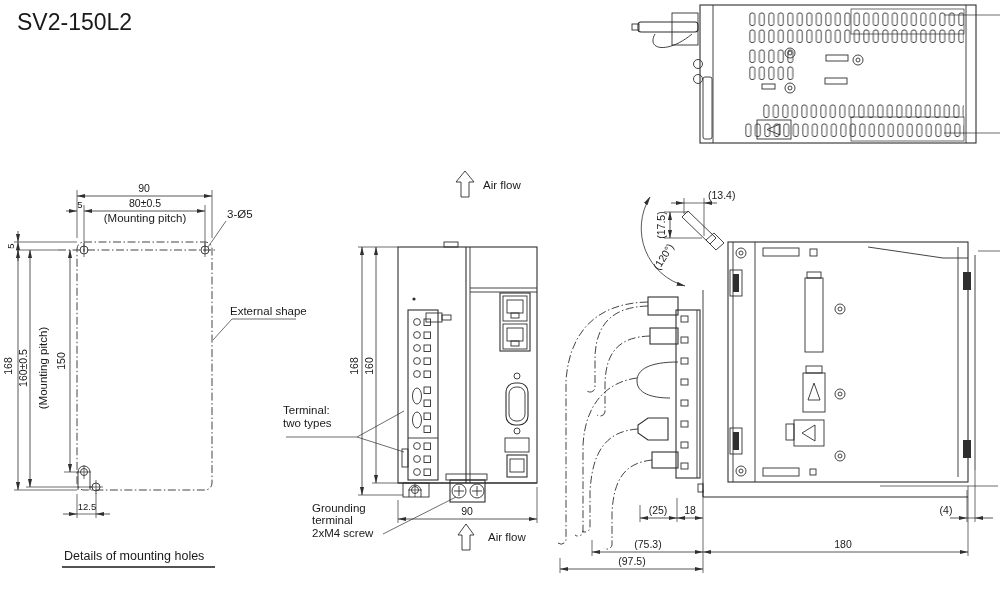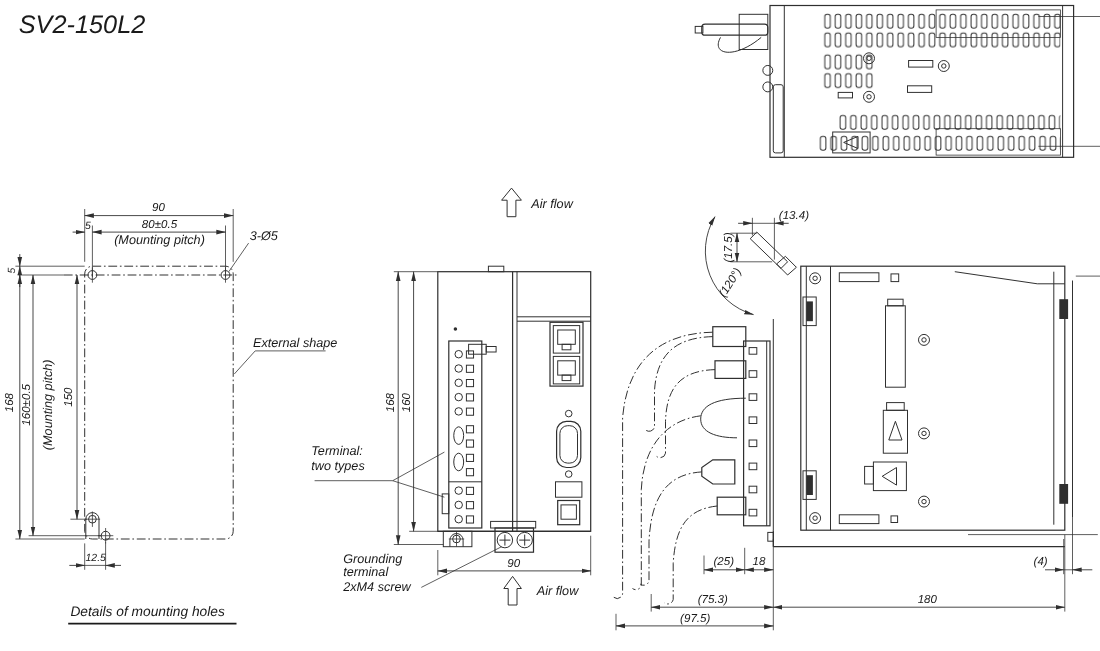--- a/index.html
+++ b/index.html
@@ -1,17 +1,17 @@
 <!DOCTYPE html>
 <html><head>
 <meta charset="utf-8">
 <style>
   html,body{margin:0;padding:0;background:#fff;}
   #stage{position:relative;width:1000px;height:592px;background:#fff;overflow:hidden;
-         font-family:"Liberation Sans", sans-serif;font-style:italic;}
+         font-family:"Liberation Sans", sans-serif;}
   svg{position:absolute;left:0;top:0;}
   text{fill:#1a1a1a;stroke:none;font-family:"Liberation Sans", sans-serif;}
   .ttl{font-size:23px;}
   .dim{font-size:10.5px;}
   .sml{font-size:9.5px;}
   .lbl{font-size:11.5px;}
   .cap{font-size:12.5px;}
   .ln   {stroke:#2f2f2f;stroke-width:1.1;fill:none;}
   .ln2  {stroke:#2f2f2f;stroke-width:.9;fill:none;}
   .thin {stroke:#2f2f2f;stroke-width:.7;fill:none;}

